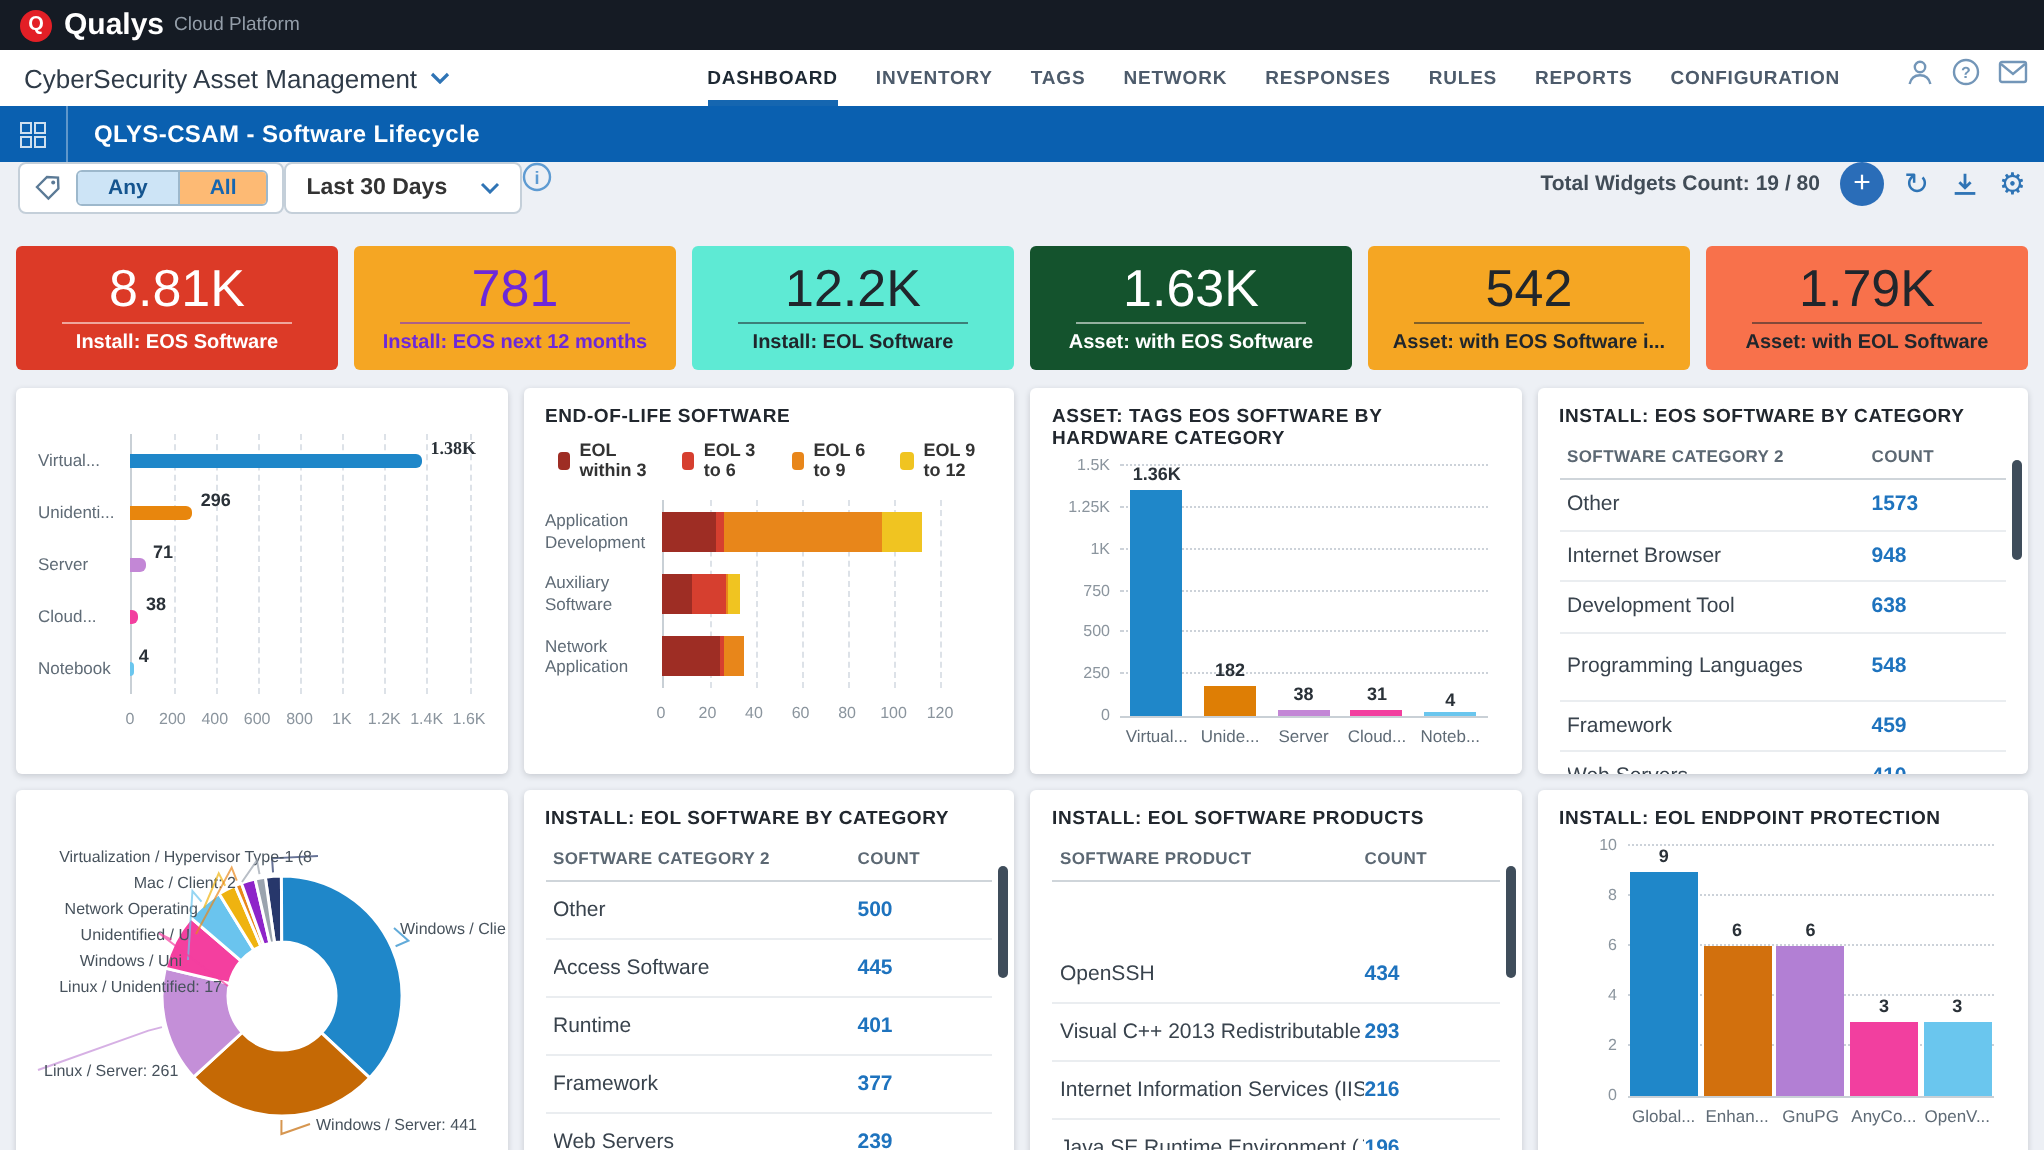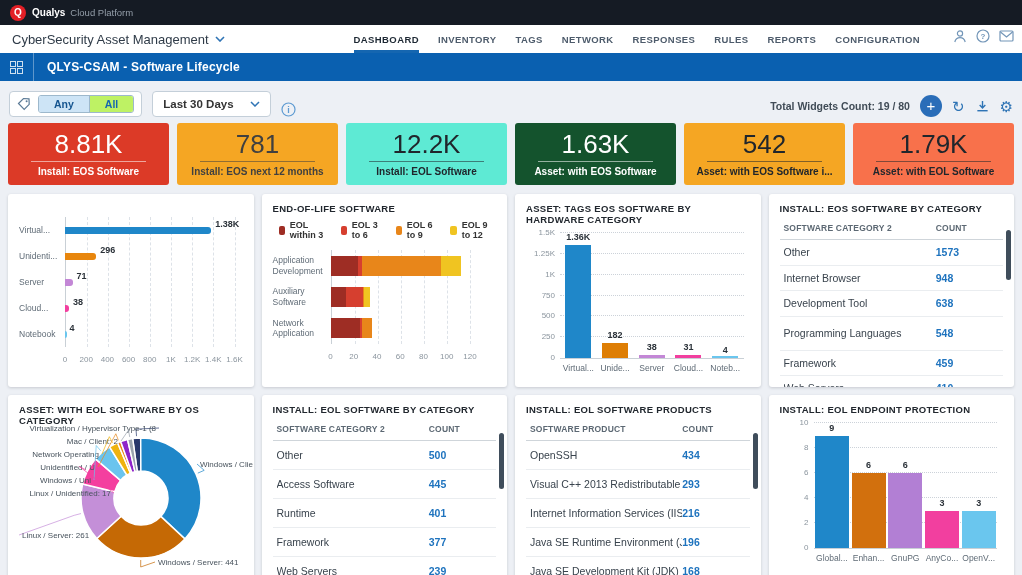--- a/index.html
+++ b/index.html
@@ -5,43 +5,43 @@
   * { box-sizing: border-box; margin: 0; padding: 0; }
   html,body { width:1022px; height:575px; }
   body {
     font-family:"Liberation Sans", sans-serif;
     background:#edf0f5; overflow:hidden; position:relative;
   }
   
   .topbar { height:25px; background:#151b24; display:flex; align-items:center; padding:0 10px; }
   .qlogo { width:16px; height:16px; border-radius:50%; background:#e31f26; color:#fff;
     font-size:10px; font-weight:bold; display:flex; align-items:center; justify-content:center; margin-right:6px;}
-  .brand { color:#fff; font-weight:bold; font-size:10px; }
+  .brand { color:#fff; font-weight:bold; font-size:15px; }
   .brand-suffix { color:#949ea9; font-size:9.5px; margin-left:5px; }
   
   .menubar { height:28px; background:#fff; display:flex; align-items:center; padding:0 12px; }
   .module { font-size:13px; color:#2f3b48; display:flex; align-items:center; gap:6px; cursor:pointer;}
   .nav { display:flex; margin-left:auto; gap:19px; height:100%; margin-right:90px;}
   .nav-item { display:flex; align-items:center; font-size:9.5px; font-weight:bold; letter-spacing:.4px;
     color:#4d5b6b; height:100%; border-bottom:3px solid transparent; padding-top:3px; cursor:pointer;}
   .nav-item.active { color:#1d2833; border-bottom-color:#1566b0; }
   .hdr-icons { display:flex; gap:9px; align-items:center; position:absolute; right:8px; top:29px;}
   
   .bluebar { height:28px; background:#0a60b0; display:flex; align-items:center; }
   .bluebar .iconbox { width:34px; height:100%; display:flex; align-items:center; justify-content:center;
      border-right:1px solid rgba(255,255,255,.35); cursor:pointer;}
   .bluebar .dtitle { color:#fff; font-size:12px; font-weight:bold; padding-left:13px; letter-spacing:.2px;}
   
-  .toolbar { height:36px; display:flex; align-items:flex-end; padding:0 9px; gap:10px; }
+  .toolbar { height:36px; display:flex; align-items:flex-start; padding:0 9px; }
   .tagbox { background:#fff; border:1px solid #c4cfd9; border-radius:4px; display:flex; align-items:center;
      gap:7px; padding:3px 7px; height:26px;}
   .seg { display:flex; border:1px solid #9db8cc; border-radius:3px; overflow:hidden; height:18px;}
   .seg div { padding:1px 15px; font-size:10.5px; font-weight:bold; color:#1566b0; cursor:pointer; line-height:15px;}
   .seg .on { background:#cde4f6; color:#14548f; border-right:1px solid #9db8cc;}
-  .seg .off { background:#bef264; }
+  .seg .off { background:#fdba74; }
   .datebox { background:#fff; border:1px solid #c4cfd9; border-radius:4px; display:flex; align-items:center;
      gap:16px; padding:0 10px; height:26px; font-size:11.5px; color:#333; font-weight:bold; cursor:pointer;}
   .tb-right { margin-left:auto; display:flex; align-items:center; gap:10px; }
   .wcount { font-size:10.5px; color:#414c57; font-weight:bold; }
   .pluscirc { width:22px; height:22px; border-radius:50%; background:#2a6db8; color:#fff; font-size:15px;
      display:flex; align-items:center; justify-content:center; cursor:pointer; padding-bottom:2px;}
   .tb-glyph { color:#2f74b5; font-size:15px; cursor:pointer; line-height:1;}
   
   .kpis { display:flex; gap:8px; padding:6px 8px 0 8px; }
   .kpi { flex:1; height:62px; border-radius:3px; display:flex; flex-direction:column; align-items:center;
@@ -188,21 +188,21 @@
     <span class="tb-glyph">⚙</span>
   </div>
 </div>
 
 <div class="kpis" id="kpis">
     <div class="kpi" style="background: rgb(220, 58, 39); color: rgb(255, 255, 255);">
       <div class="kpi-num">8.81K</div>
       <div class="kpi-div"></div>
       <div class="kpi-lab">Install: EOS Software</div>
     </div>
-    <div class="kpi" style="background: rgb(245, 166, 35); color: #404040;">
+    <div class="kpi" style="background: rgb(245, 166, 35); color: #6d28d9;">
       <div class="kpi-num">781</div>
       <div class="kpi-div"></div>
       <div class="kpi-lab">Install: EOS next 12 months</div>
     </div>
     <div class="kpi" style="background: #5eead4; color: rgb(32, 38, 44);">
       <div class="kpi-num">12.2K</div>
       <div class="kpi-div"></div>
       <div class="kpi-lab">Install: EOL Software</div>
     </div>
     <div class="kpi" style="background: #14532d; color: rgb(255, 255, 255);">
@@ -233,21 +233,21 @@
           <div class="vgrid" style="left: 62.5%;"></div>
           <div class="vgrid" style="left: 75%;"></div>
           <div class="vgrid" style="left: 87.5%;"></div>
           <div class="vgrid" style="left: 100%;"></div>
         </div>
         <div class="hb-rows">
           <div class="hb-row">
             <div class="hb-lab">Virtual...</div>
             <div class="hb-wrap">
               <div class="hb-bar" style="width: max(86.25%, 2px); background: rgb(31, 135, 201);"></div>
-              <div class="hb-val" style="left: calc(86.25% + 4px);">1.38K</div>
+              <div class="hb-val" style="left: calc(86.25% + 4px); font-family: Liberation Serif, serif;">1.38K</div>
             </div>
           </div>
           <div class="hb-row">
             <div class="hb-lab">Unidenti...</div>
             <div class="hb-wrap">
               <div class="hb-bar" style="width: max(18.5%, 2px); background: rgb(232, 134, 13);"></div>
               <div class="hb-val" style="left: calc(18.5% + 4px);">296</div>
             </div>
           </div>
           <div class="hb-row">
@@ -438,21 +438,20 @@
           <div class="t-c2">459</div>
         </div>
         <div class="t-row" style="height: 25.5px;">
           <div class="t-c1">Web Servers</div>
           <div class="t-c2">410</div>
         </div>
       </div>
       <div class="tscroll" style="top: 36px; height: 50px;"></div>
     </div>
     <div class="widget">
-      <div class="wtitle">ASSET: WITH EOL SOFTWARE BY OS CATEGORY</div>
       <svg class="donut-svg" width="245" height="193" viewBox="0 0 245 193">
         <path d="M124.64961394239607 43.58391587550578 A60 60 0 0 1 132.7008019396745 43.00074600029849 L132.86536087285353 76.00033570013431 A27 27 0 0 0 129.24232627407824 76.2627621439776 Z" fill="#27376b" stroke="#fff" stroke-width="1.5"></path>
         <path d="M132.7008019396745 43.00074600029849 A60 60 0 0 1 176.88122209715024 143.9199016037499 L152.7465499437176 121.41395572168746 A27 27 0 0 0 132.86536087285353 76.00033570013431 Z" fill="#1f87c9" stroke="#fff" stroke-width="1.5"></path>
         <path d="M176.88122209715024 143.9199016037499 A60 60 0 0 1 88.76335979139256 143.53541245693964 L113.09351190612665 121.24093560562284 A27 27 0 0 0 152.7465499437176 121.41395572168746 Z" fill="#c56905" stroke="#fff" stroke-width="1.5"></path>
         <path d="M88.76335979139256 143.53541245693964 A60 60 0 0 1 74.6403884451328 89.06602213418543 L106.73817480030976 96.72970996038345 A27 27 0 0 0 113.09351190612665 121.24093560562284 Z" fill="#c48fd8" stroke="#fff" stroke-width="1.5"></path>
         <path d="M74.6403884451328 89.06602213418543 A60 60 0 0 1 87.47294098015641 63.91948187390962 L112.5128234410704 85.41376684325932 A27 27 0 0 0 106.73817480030976 96.72970996038345 Z" fill="#f43f9f" stroke="#fff" stroke-width="1.5"></path>
         <path d="M87.47294098015641 63.91948187390962 A60 60 0 0 1 101.58633315996134 51.88071268431987 L118.8638499219826 79.99632070794394 A27 27 0 0 0 112.5128234410704 85.41376684325932 Z" fill="#6ac4ee" stroke="#fff" stroke-width="1.5"></path>
         <path d="M101.58633315996134 51.88071268431987 A60 60 0 0 1 109.55613229064357 47.769708792853585 L122.45025953078961 78.14636895678412 A27 27 0 0 0 118.8638499219826 79.99632070794394 Z" fill="#efb310" stroke="#fff" stroke-width="1.5"></path>
         <path d="M109.55613229064357 47.769708792853585 A60 60 0 0 1 112.68980096027329 46.5420881101091 L123.86041043212298 77.5939396495491 A27 27 0 0 0 122.45025953078961 78.14636895678412 Z" fill="#e8871b" stroke="#fff" stroke-width="1.5"></path>
         <path d="M112.68980096027329 46.5420881101091 A60 60 0 0 1 119.57582991927133 44.52101524783737 L126.9591234636721 76.68445686152683 A27 27 0 0 0 123.86041043212298 77.5939396495491 Z" fill="#8e24c9" stroke="#fff" stroke-width="1.5"></path>
@@ -507,21 +506,21 @@
       </div>
       <div class="tscroll" style="top: 38px; height: 56px;"></div>
     </div>
     <div class="widget">
       <div class="wtitle">INSTALL: EOL SOFTWARE PRODUCTS</div>
       <div class="tbl">
         <div class="t-head">
           <div style="flex: 1 1 0%;">SOFTWARE PRODUCT</div>
           <div style="width: 30%;">COUNT</div>
         </div>
-        <div class="t-row" style="height: 29px;">
+        <div class="t-row" style="height: 29px; margin-top: 32px;">
           <div class="t-c1">OpenSSH</div>
           <div class="t-c2">434</div>
         </div>
         <div class="t-row" style="height: 29px;">
           <div class="t-c1">Visual C++ 2013 Redistributable</div>
           <div class="t-c2">293</div>
         </div>
         <div class="t-row" style="height: 29px;">
           <div class="t-c1">Internet Information Services (IIS)</div>
           <div class="t-c2">216</div>

